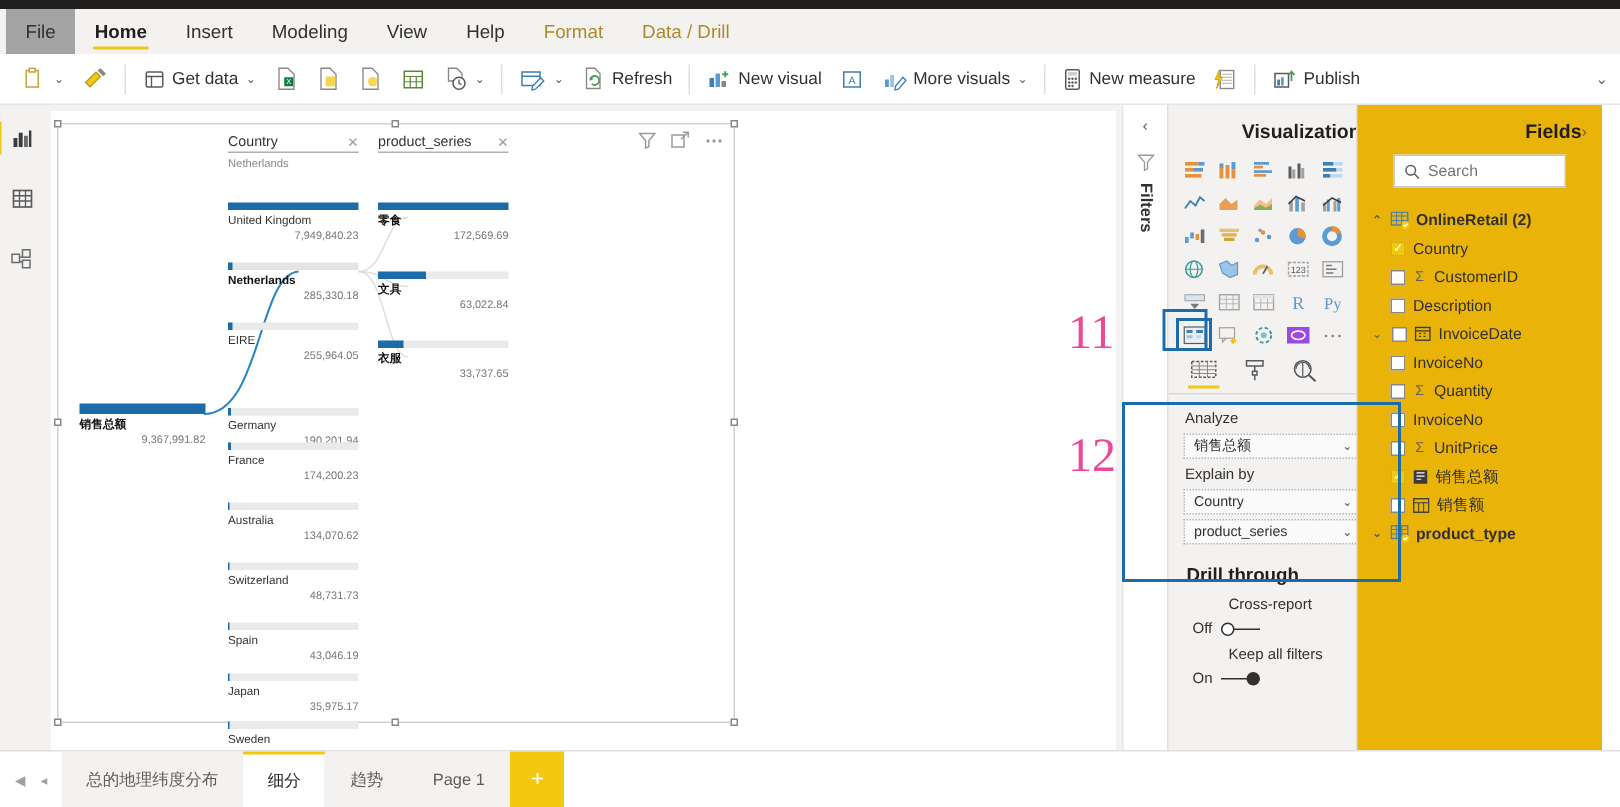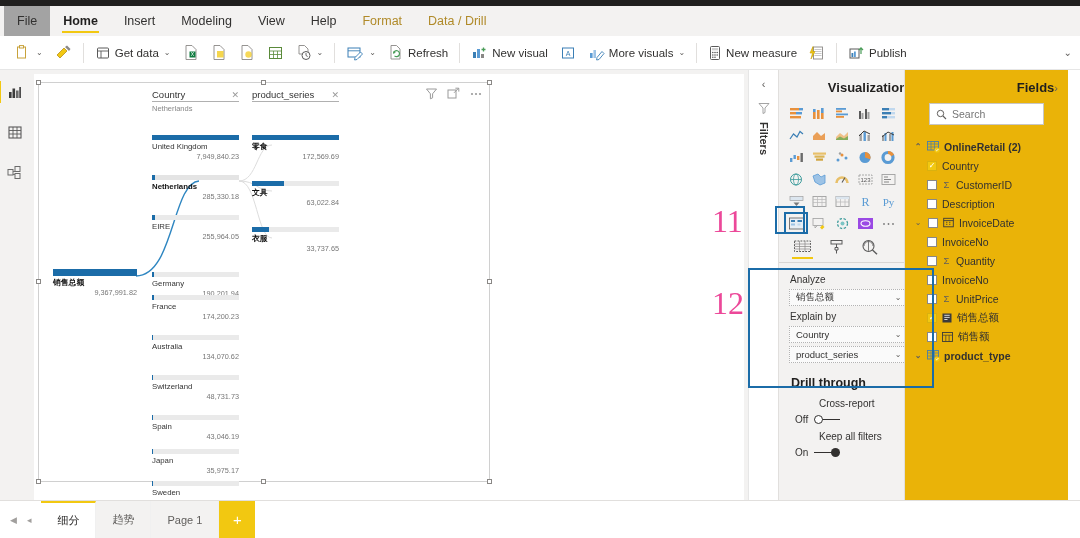--- a/index.html
+++ b/index.html
@@ -1122,20 +1122,23 @@
         <span class="fld-name">product_type</span>
       </div>
     </div>
   </div>
 
   <div class="bottom-bar">
     <div class="tab-nav">
       <span>◀</span>
       <span>◂</span>
     </div>
+    <div class="page-tab plain">
+        <span>总的地理纬度分布</span>
+      </div>
     <div class="page-tab active">
         <span>细分</span>
       </div>
     <div class="page-tab plain">
         <span>趋势</span>
       </div>
     <div class="page-tab plain">
         <span>Page 1</span>
       </div>
     <div class="page-add">

